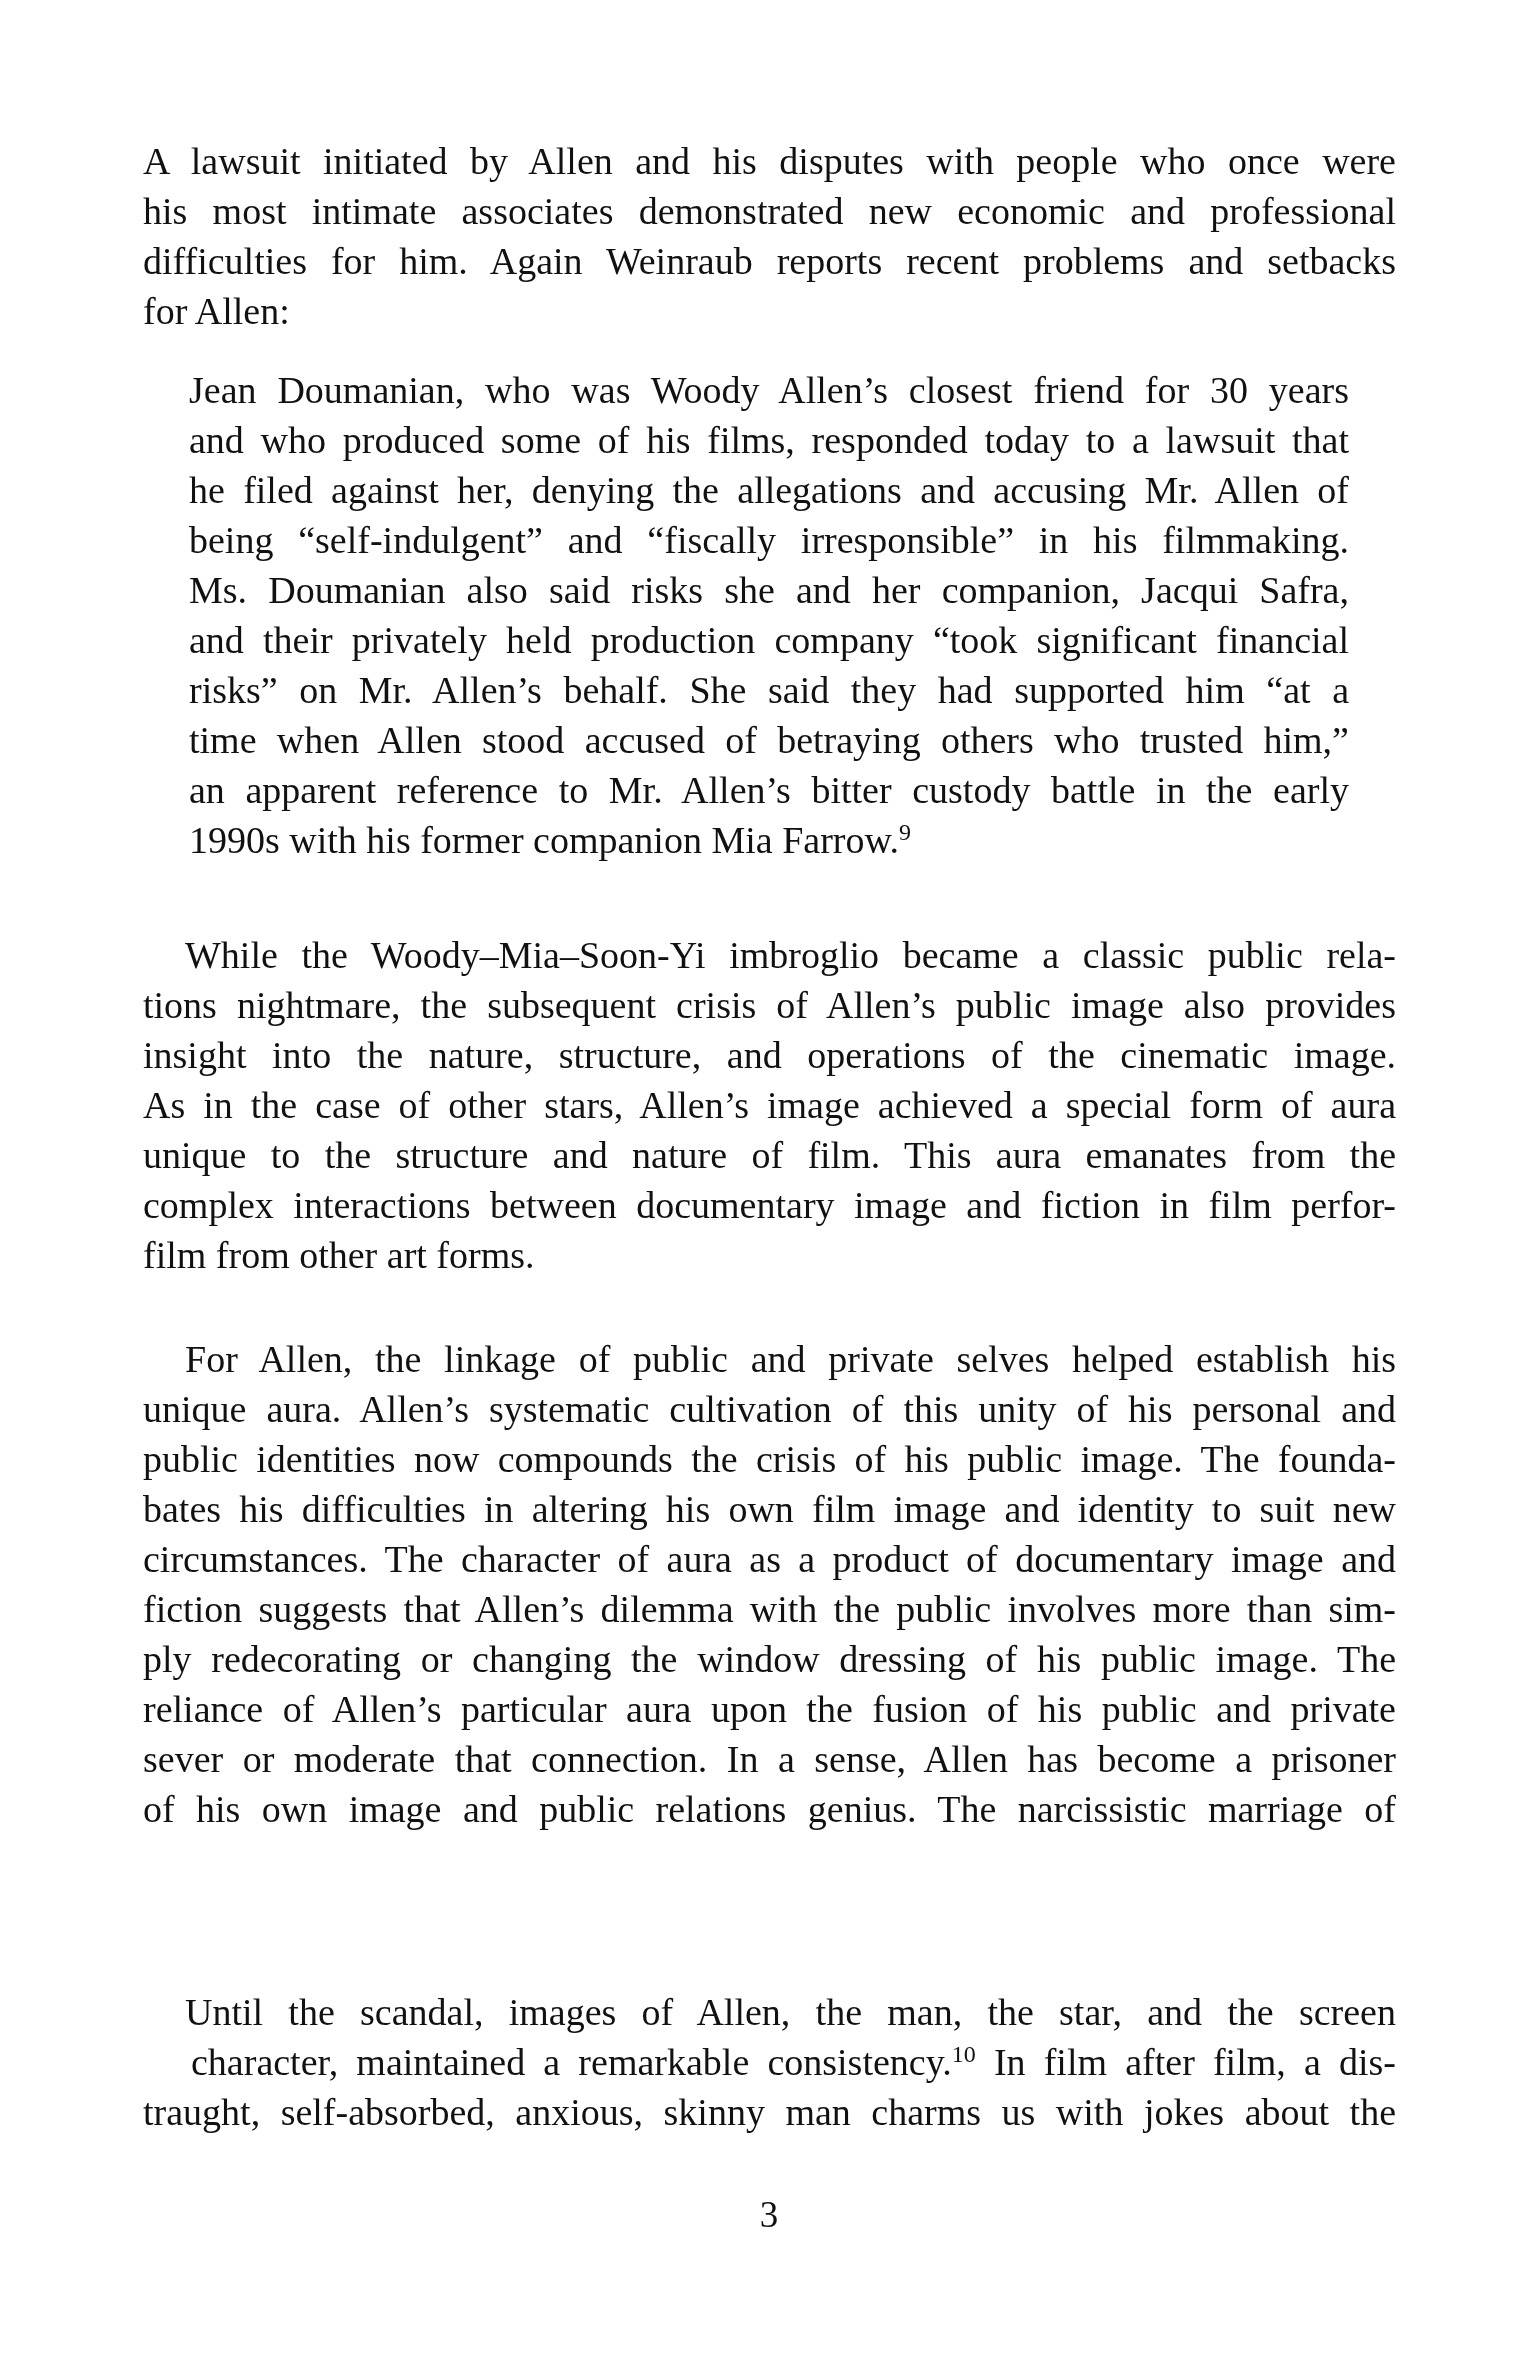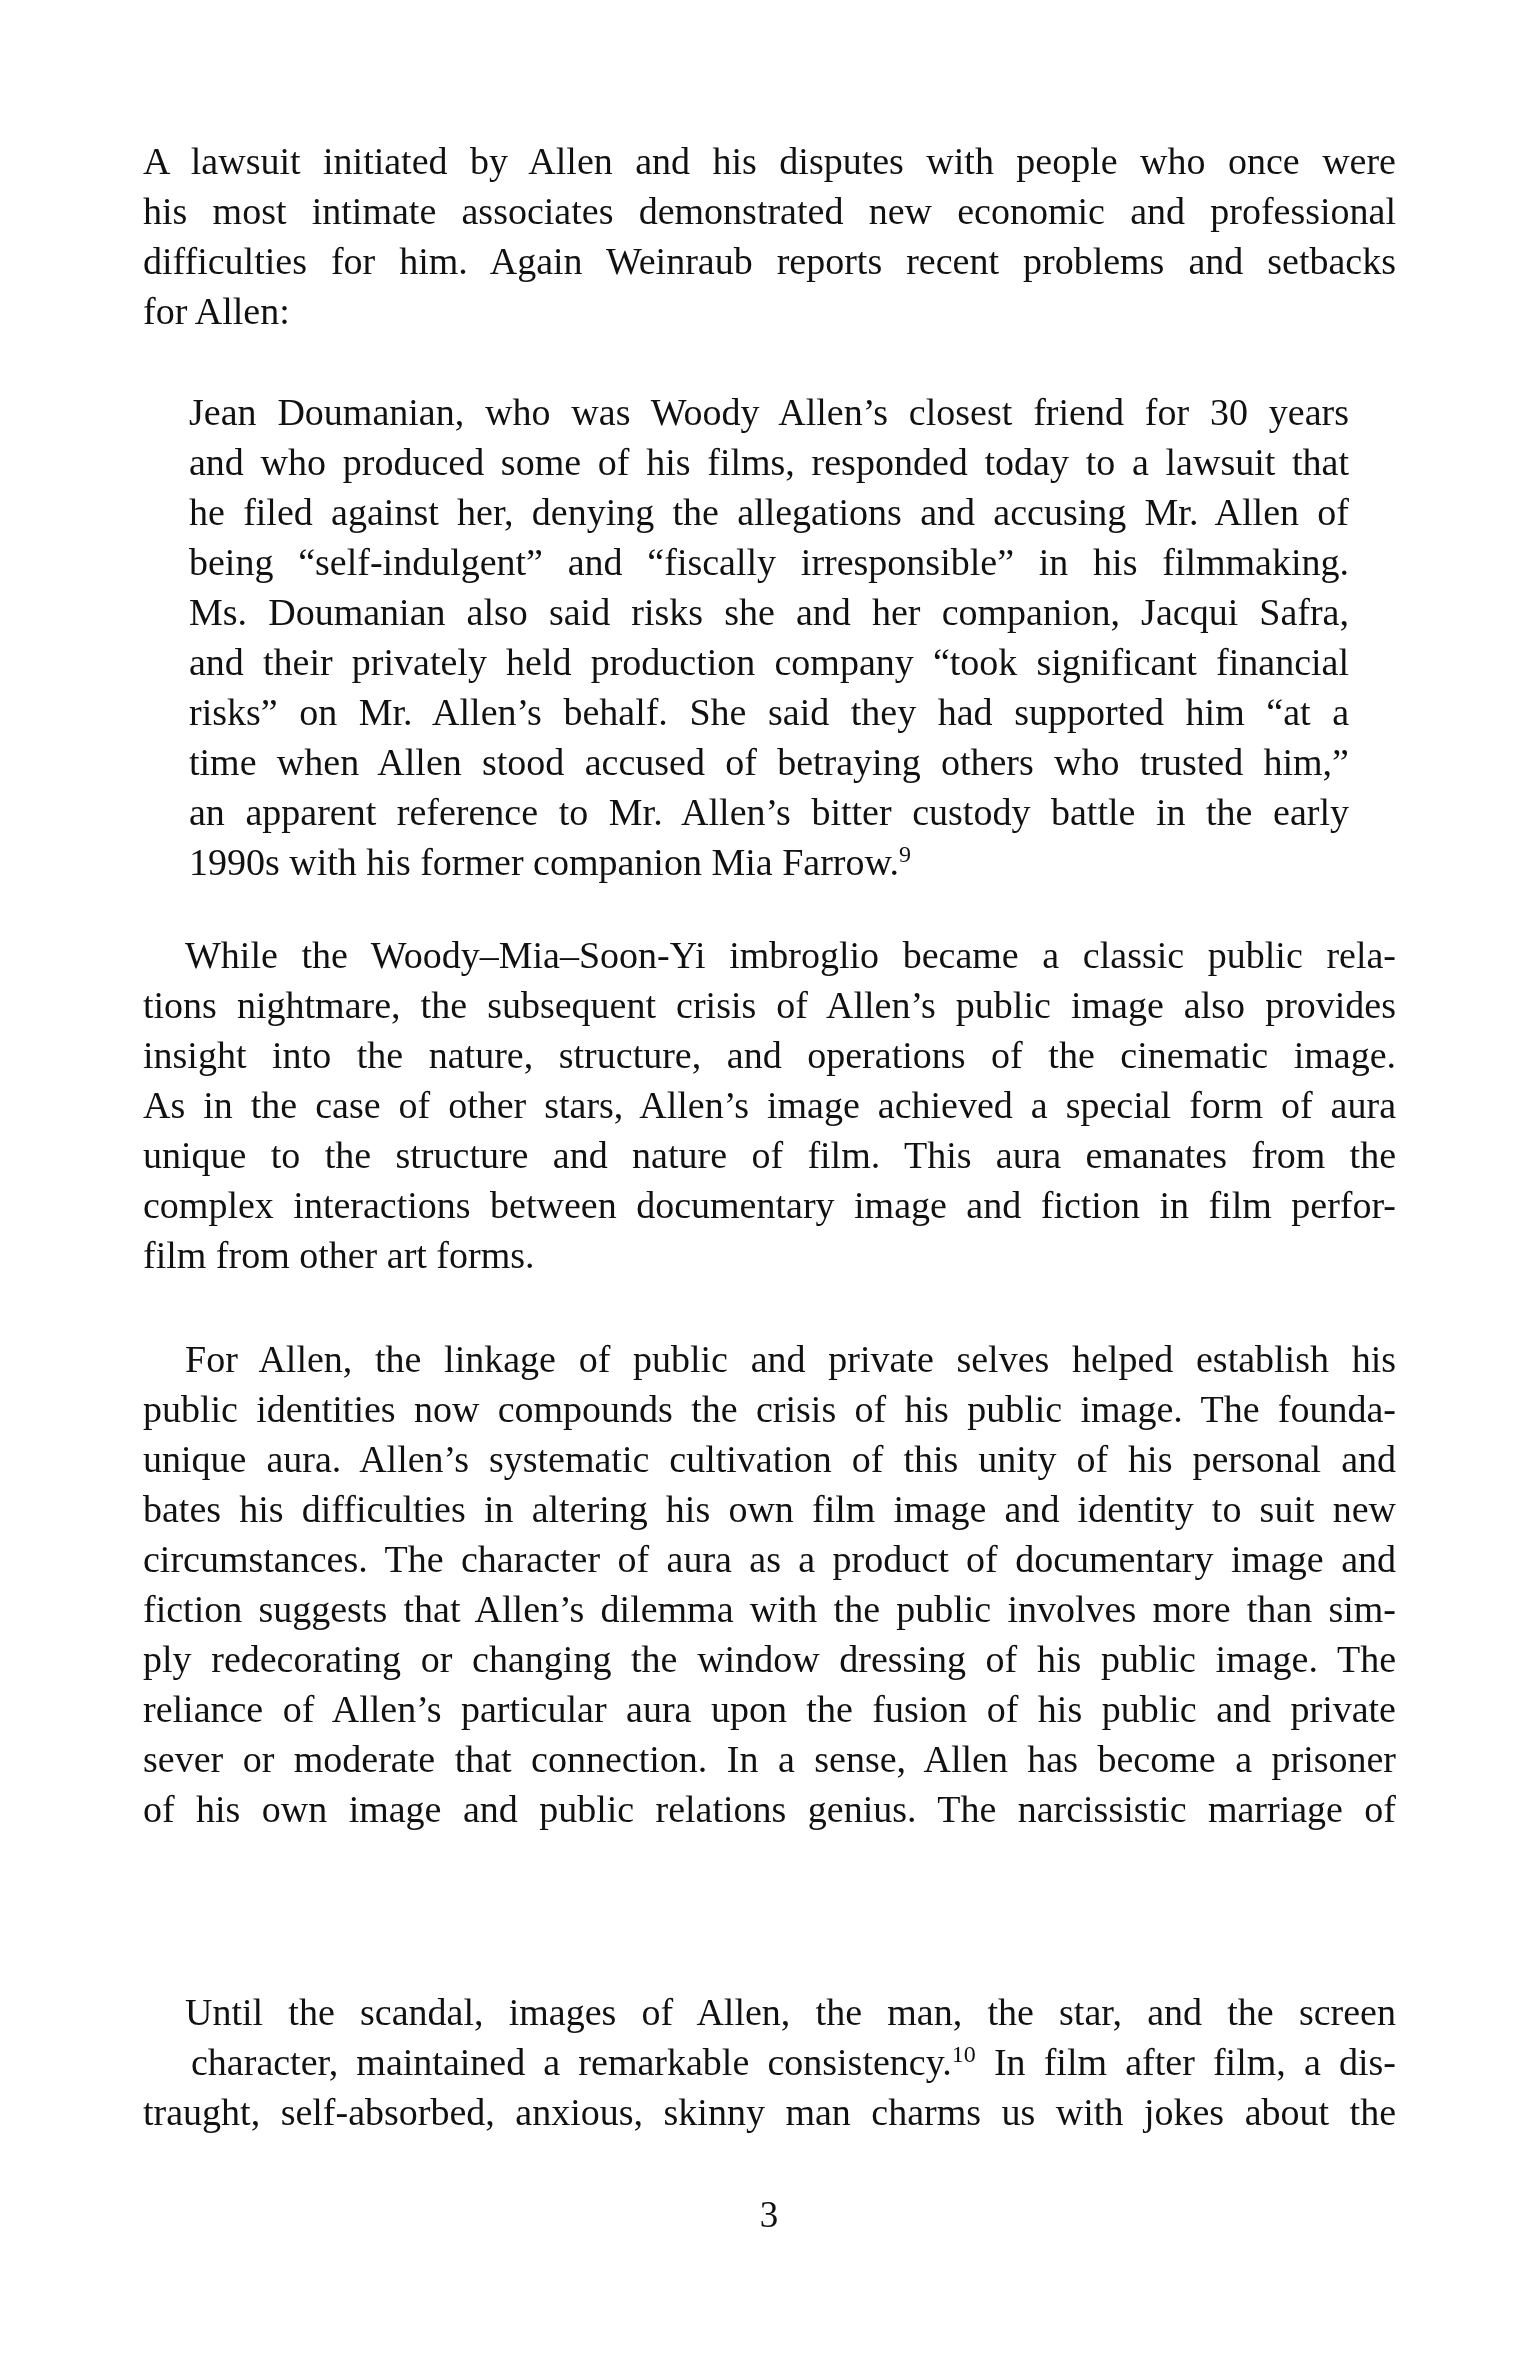--- a/index.html
+++ b/index.html
@@ -18,21 +18,21 @@
   .line {
     display: block;
     white-space: nowrap;
     text-align: justify;
     text-align-last: justify;
     height: 50px;
   }
   .line.last { text-align-last: left; }
   .indent { padding-left: 42px; }
   #p1 { position: absolute; left: 143px; top: 136px; width: 1253px; }
-  #quote { position: absolute; left: 189px; top: 387px; width: 1160px; }
+  #quote { position: absolute; left: 189px; top: 365px; width: 1160px; }
   #p2 { position: absolute; left: 143px; top: 930px; width: 1253px; }
   #p3 { position: absolute; left: 143px; top: 1334px; width: 1253px; }
   #p4 { position: absolute; left: 143px; top: 1987px; width: 1253px; }
   sup { font-size: 24px; line-height: 0; vertical-align: 13px; }
   #page-number {
     position: absolute; left: 0; width: 1538px; top: 2193px;
     text-align: center;
     font-family: "Liberation Serif", "DejaVu Serif", serif;
     font-size: 37px; color: #111111;
   }
@@ -67,22 +67,22 @@
     <span class="line"><span style="white-space: nowrap;">tions nightmare, the subsequent crisis of Allen’s public image also provides</span></span>
     <span class="line"><span style="white-space: nowrap;">insight into the nature, structure, and operations of the cinematic image.</span></span>
     <span class="line"><span style="white-space: nowrap;">As in the case of other stars, Allen’s image achieved a special form of aura</span></span>
     <span class="line"><span style="white-space: nowrap;">unique to the structure and nature of film. This aura emanates from the</span></span>
     <span class="line"><span style="white-space: nowrap;">complex interactions between documentary image and fiction in film perfor-</span></span>
     <span class="line last">film from other art forms.</span>
   </div>
 
   <div id="p3" class="text">
     <span class="line indent"><span style="white-space: nowrap;">For Allen, the linkage of public and private selves helped establish his</span></span>
+    <span class="line"><span style="white-space: nowrap;">unique aura. Allen’s systematic cultivation of this unity of his personal and</span></span>
     <span class="line"><span style="white-space: nowrap;">public identities now compounds the crisis of his public image. The founda-</span></span>
-    <span class="line"><span style="white-space: nowrap;">unique aura. Allen’s systematic cultivation of this unity of his personal and</span></span>
     <span class="line"><span style="white-space: nowrap;">bates his difficulties in altering his own film image and identity to suit new</span></span>
     <span class="line"><span style="white-space: nowrap;">circumstances. The character of aura as a product of documentary image and</span></span>
     <span class="line"><span style="white-space: nowrap;">fiction suggests that Allen’s dilemma with the public involves more than sim-</span></span>
     <span class="line"><span style="white-space: nowrap;">ply redecorating or changing the window dressing of his public image. The</span></span>
     <span class="line"><span style="white-space: nowrap;">reliance of Allen’s particular aura upon the fusion of his public and private</span></span>
     <span class="line"><span style="white-space: nowrap;">sever or moderate that connection. In a sense, Allen has become a prisoner</span></span>
     <span class="line"><span style="white-space: nowrap;">of his own image and public relations genius. The narcissistic marriage of</span></span>
   </div>
 
   <div id="p4" class="text">

